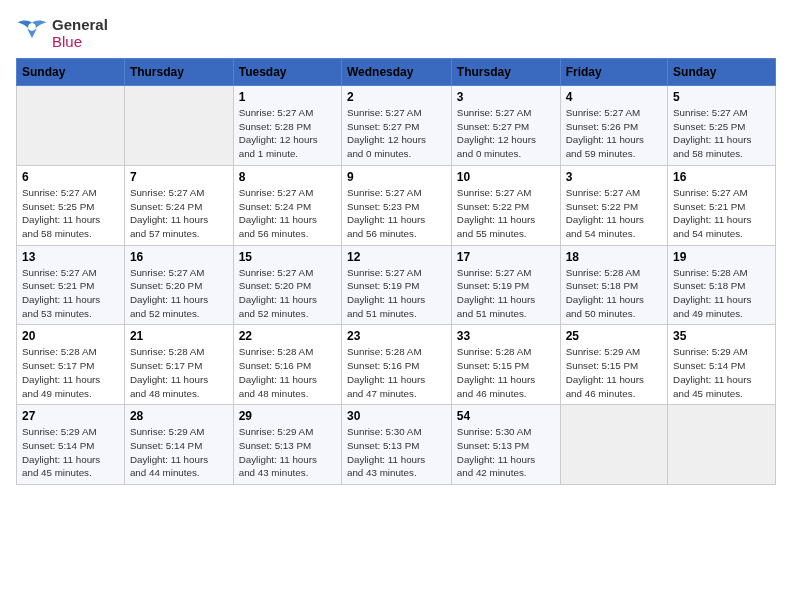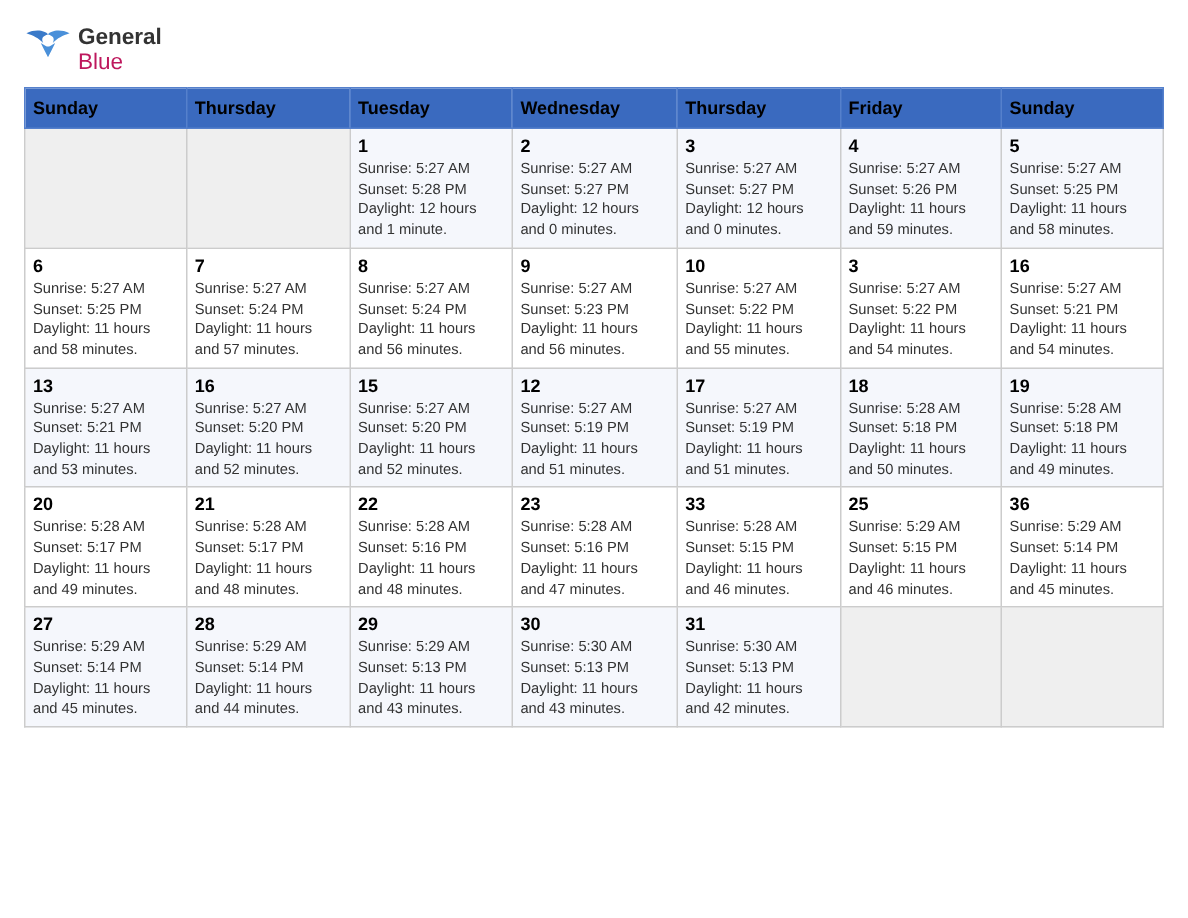--- a/index.html
+++ b/index.html
@@ -287,21 +287,21 @@
 and 46 minutes.</div>
         </td>
         <td>
           <div class="day-num">25</div>
           <div class="day-info" style="white-space: pre-line;">Sunrise: 5:29 AM
 Sunset: 5:15 PM
 Daylight: 11 hours
 and 46 minutes.</div>
         </td>
         <td>
-          <div class="day-num">36</div>
+          <div class="day-num">35</div>
           <div class="day-info" style="white-space: pre-line;">Sunrise: 5:29 AM
 Sunset: 5:14 PM
 Daylight: 11 hours
 and 45 minutes.</div>
         </td>
       </tr>
       <tr>
         <td>
           <div class="day-num">27</div>
           <div class="day-info" style="white-space: pre-line;">Sunrise: 5:29 AM
@@ -324,21 +324,21 @@
 and 43 minutes.</div>
         </td>
         <td>
           <div class="day-num">30</div>
           <div class="day-info" style="white-space: pre-line;">Sunrise: 5:30 AM
 Sunset: 5:13 PM
 Daylight: 11 hours
 and 43 minutes.</div>
         </td>
         <td>
-          <div class="day-num">31</div>
+          <div class="day-num">54</div>
           <div class="day-info" style="white-space: pre-line;">Sunrise: 5:30 AM
 Sunset: 5:13 PM
 Daylight: 11 hours
 and 42 minutes.</div>
         </td>
         <td class="empty"></td>
         <td class="empty"></td>
       </tr>
     </tbody>
 </table>

